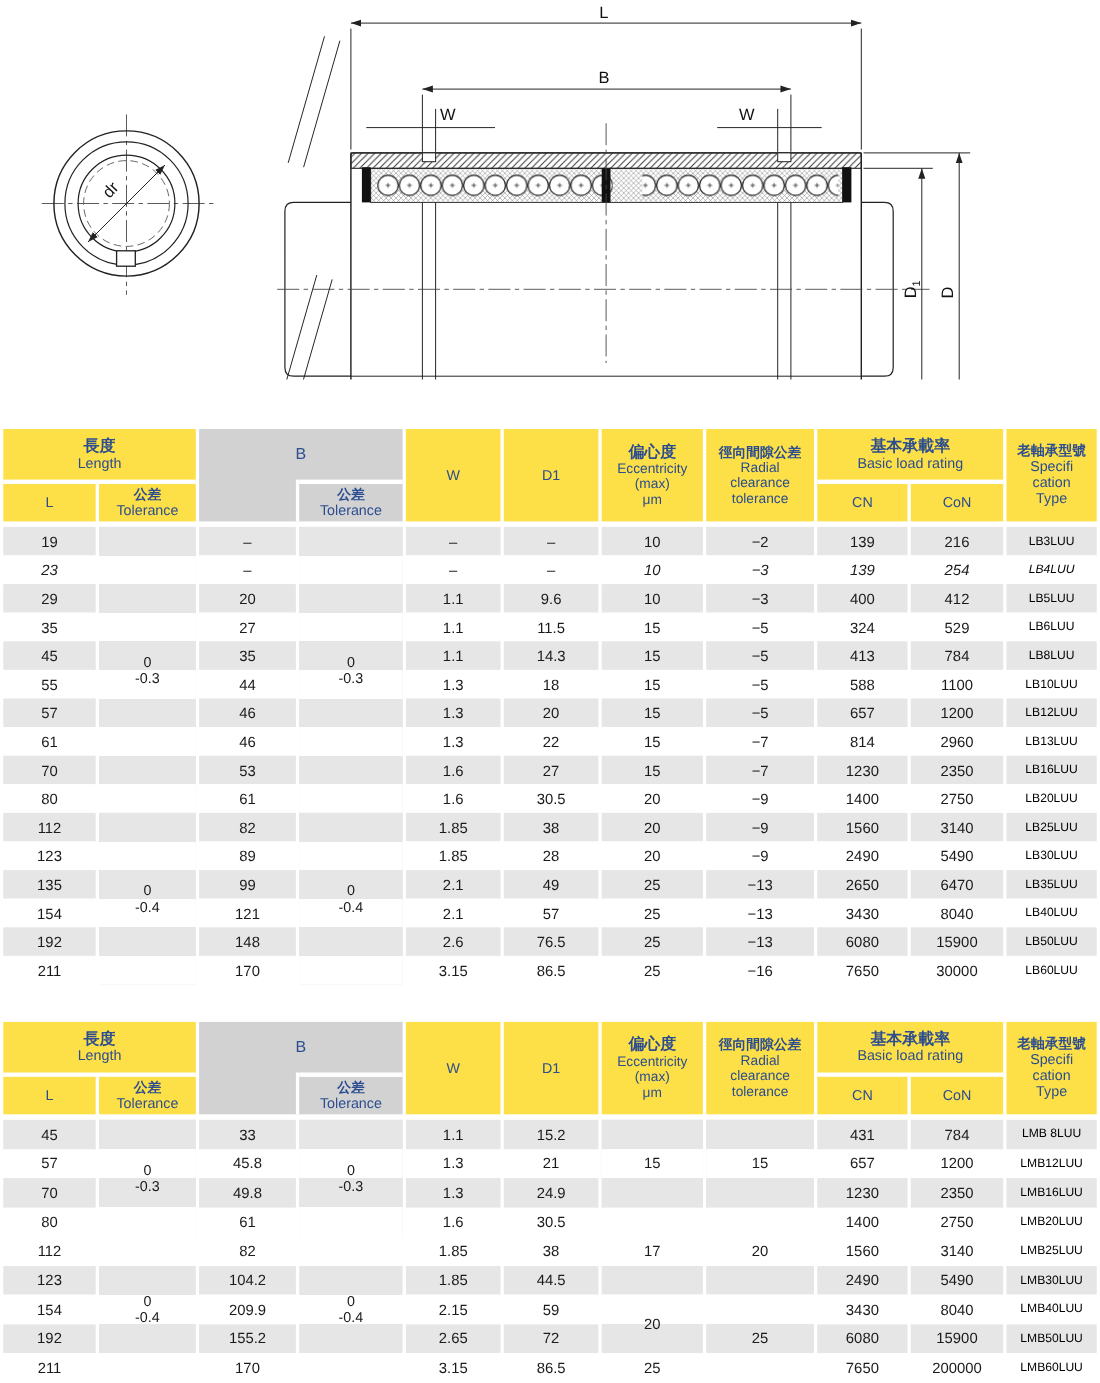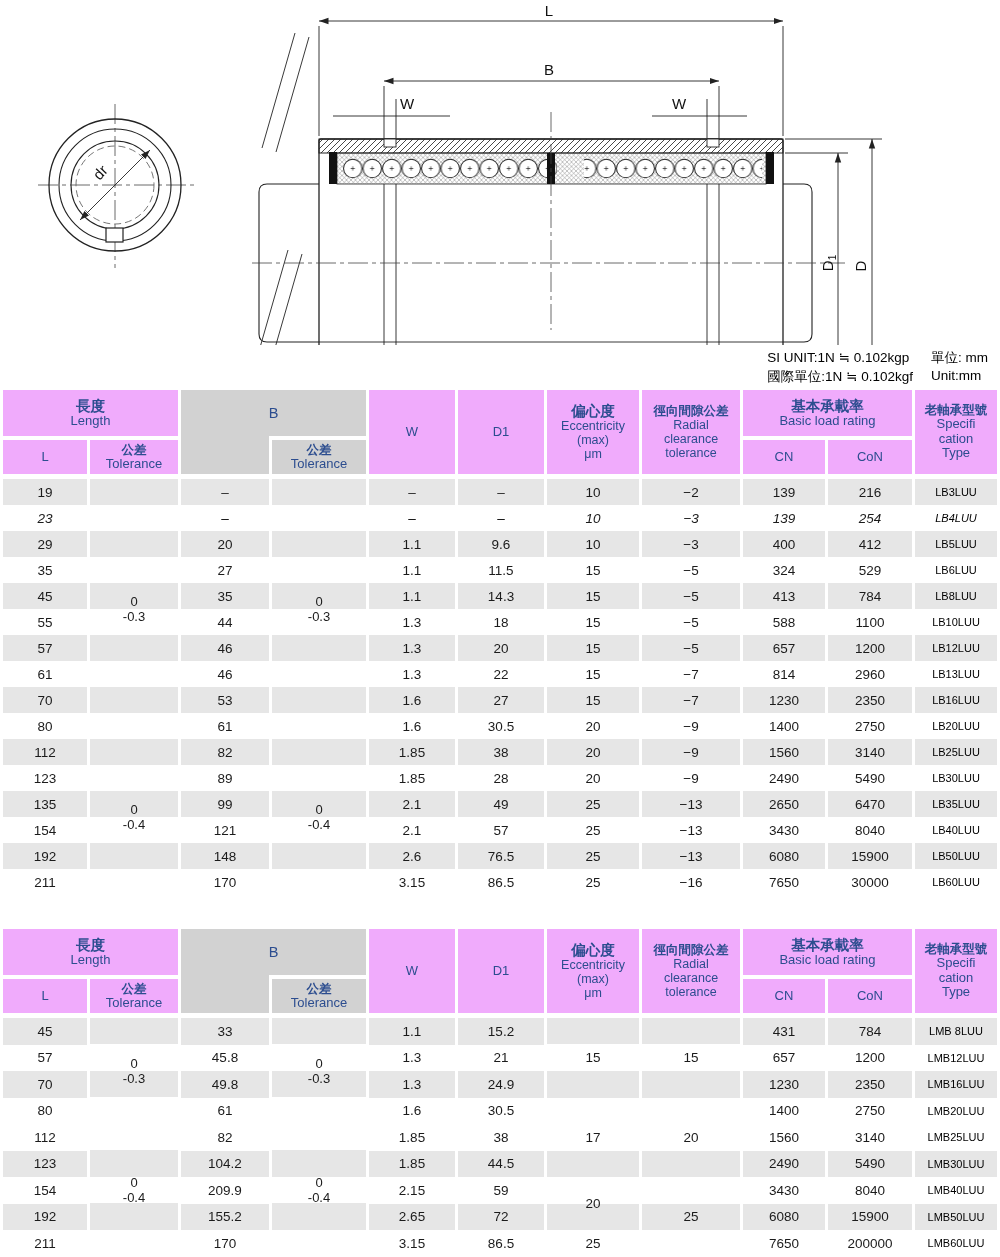--- a/index.html
+++ b/index.html
@@ -25,21 +25,21 @@
   .tblock { position:absolute; left:0; width:1000px; }
   #t1 { top:390px; }
   #t2 { top:929px; }
   .thead {
     display:grid;
     grid-template-columns:84px 88px 88px 94px 86px 86px 92px 98px 82px 84px 82px;
     grid-template-rows:50px 34px;
     column-gap:3px; padding:0 3px; margin-bottom:5px;
   }
   .hc {
-    background:#f0abfc; color:#2c4d8f;
+    background:#fde047; color:#2c4d8f;
     display:flex; flex-direction:column; align-items:center; justify-content:center;
     line-height:1.12; text-align:center;
   }
   .t1only { grid-row:1; border-bottom:4px solid #fff; }
   .rs2   { grid-row:1 / 3; }
   .cjk   { font-size:14.5px; font-weight:700; }
   .cjk-s { font-size:12.5px; font-weight:700; }
   .en    { font-size:13px; }
   .sm    { font-size:12.5px; }
   .bgroup { grid-column:3/5; grid-row:1/3; position:relative; background:#d2d2d2; color:#2c4d8f; }
@@ -153,26 +153,20 @@
       <line class="dim" x1="790" y1="384" x2="882" y2="384"></line>
       <line class="dim" x1="838" y1="153" x2="838" y2="373" marker-start="url(#ar)" marker-end="url(#ar)"></line>
       <line class="dim" x1="872" y1="139" x2="872" y2="384" marker-start="url(#ar)" marker-end="url(#ar)"></line>
       <text transform="translate(833,263) rotate(-90)" text-anchor="middle">
         <tspan>D</tspan><tspan font-size="10" dy="3">1</tspan>
       </text>
       <text transform="translate(866,266) rotate(-90)" text-anchor="middle">D</text>
     </g>
   </svg>
 
-  <div id="units">
-    <span>SI UNIT:1N ≒ 0.102kgp</span>
-    <span>單位: mm</span>
-    <span>國際單位:1N ≒ 0.102kgf</span>
-    <span>Unit:mm</span>
-  </div>
 
   <div class="tblock" id="t1">
     <div class="thead">
       <div class="hc t1only" style="grid-column:1/3">
         <span class="cjk">長度</span>
           <span class="en">Length</span>
       </div>
       <div class="bgroup">
         <div class="b-top">B</div>
         <div class="b-gap-h"></div>

